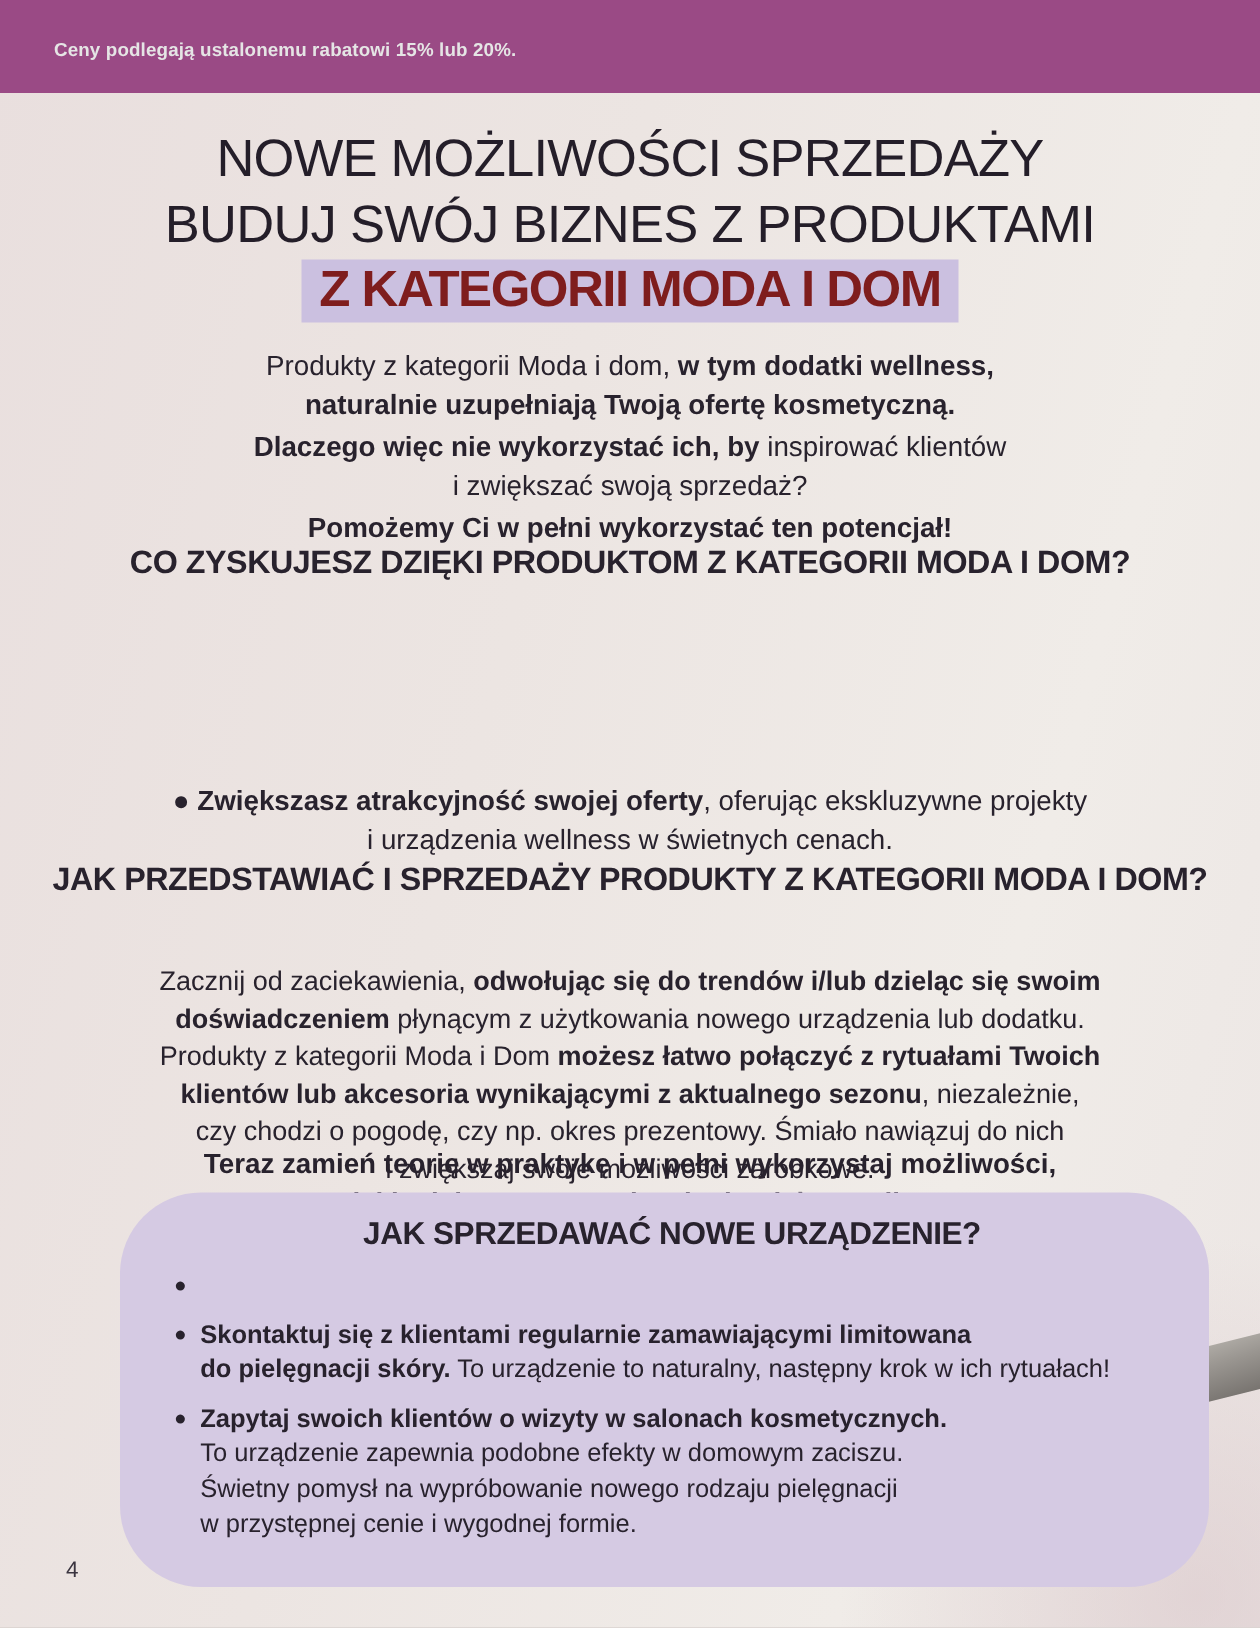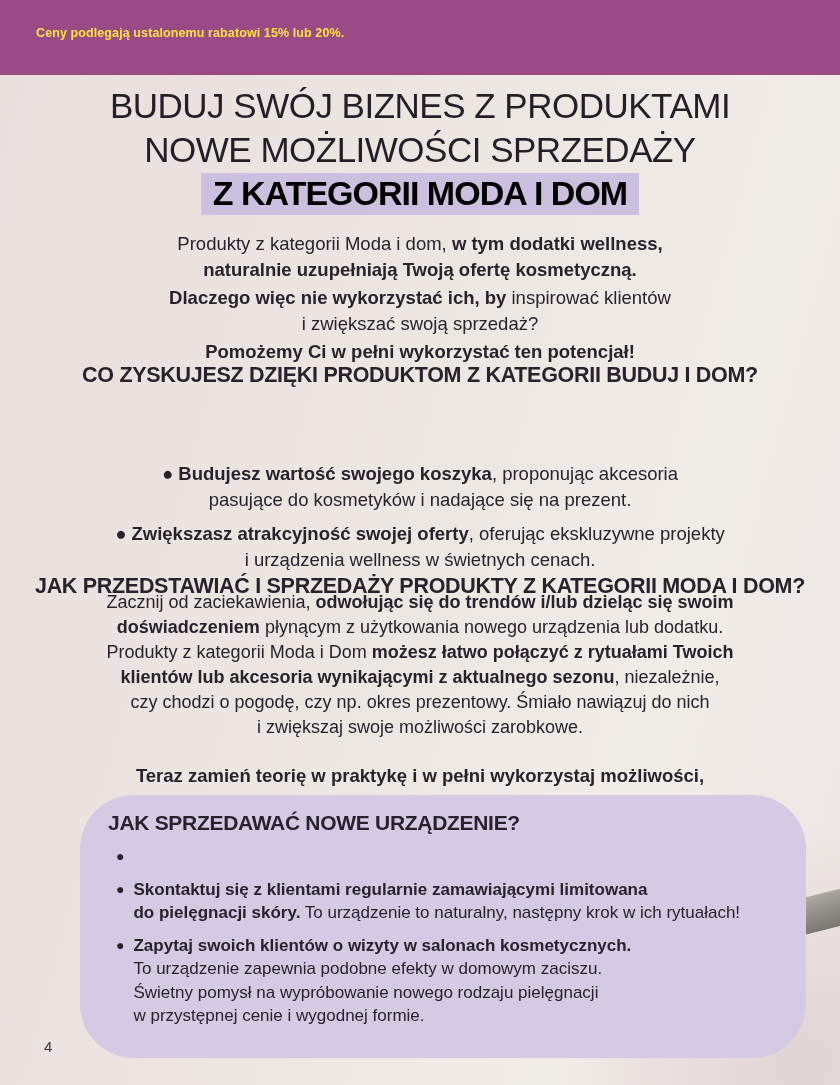--- a/index.html
+++ b/index.html
@@ -4,85 +4,83 @@
 <style>
   html,body { margin:0; padding:0; background:#d8d2cf; }
   .page {
     position:relative; width:840px; height:1085px; overflow:hidden;
     background:
       radial-gradient(circle at 95% 98%, rgba(216,196,200,.55) 0%, rgba(216,196,200,0) 18%),
       linear-gradient(105deg, #e9dfde 0%, #ece5e2 40%, #f0ece8 75%, #ece6e4 100%);
     font-family:"Liberation Sans", sans-serif; color:#28222d;
   }
   .topbar {
-    position:absolute; top:0; left:0; right:0; height:75px; box-sizing:border-box;
-    background:#9a4a85; color:#fde047; padding:26px 0 0 36px;
+    position:absolute; top:0; left:0; right:0; height:62px; box-sizing:border-box;
+    background:#9a4a85; color:#e5e5e5; padding:26px 0 0 36px;
     font-size:12.5px; font-weight:700; line-height:15px; letter-spacing:.1px;
   }
   .title { position:absolute; top:84px; left:0; width:840px; text-align:center; }
   .title .tline { font-size:35px; line-height:44px; font-weight:400; letter-spacing:-.5px; color:#241e29; }
   .title .hl {
     display:inline-block; margin-top:1px; padding:2px 12px 4px;
     font-size:34px; line-height:36px; font-weight:700; letter-spacing:-1px;
-    background:#cbc0e0; color:#000000;
+    background:#cbc0e0; color:#7f1d1d;
   }
   .blk { position:absolute; left:40px; width:760px; text-align:center;
          font-size:18.5px; line-height:26px; white-space:pre-wrap; }
   .b { font-weight:700; }
   .h { font-weight:700; font-size:21.5px; line-height:25px; letter-spacing:-.3px; }
   .longpara { font-size:18px; line-height:25px; }
   .closing { font-weight:700; }
   .gray-strip {
     position:absolute; top:903px; right:-28px; width:165px; height:36px;
     background:linear-gradient(175deg,#bcb8b2 0%, #9a9691 45%, #74706c 100%);
     transform:rotate(-14deg);
   }
   .device-box {
     position:absolute; top:795px; left:80px; width:726px; height:263px; box-sizing:border-box;
     background:#d5cae3; border-radius:54px; padding:16px 18px 0 28px;
   }
-  .device-box .boxh { margin:0 0 10px; text-align:left; font-size:21px; font-weight:700; letter-spacing:-.3px; }
+  .device-box .boxh { margin:0 0 10px; text-align:center; font-size:21px; font-weight:700; letter-spacing:-.3px; }
   .bbullet { display:flex; gap:9px; margin:0 0 9px; font-size:17px; line-height:23.5px; }
   .bbullet .dot { flex:0 0 auto; padding-left:8px; font-size:14px; line-height:23.5px; }
   .bbullet .btext { white-space:pre-wrap; }
   .pagenum { position:absolute; left:44px; top:1038px; font-size:15px; color:#3b3540; }
 </style>
 </head>
 <body>
 
 <div class="page">
 
   <header class="topbar">
     <div>Ceny podlegają ustalonemu rabatowi 15% lub 20%.</div>
   </header>
 
   <div class="title">
+    <div class="tline">NOWE MOŻLIWOŚCI SPRZEDAŻY</div>
     <div class="tline">BUDUJ SWÓJ BIZNES Z PRODUKTAMI</div>
-    <div class="tline">NOWE MOŻLIWOŚCI SPRZEDAŻY</div>
     <div>
       <span class="hl">Z KATEGORII MODA I DOM</span>
     </div>
   </div>
 
   <p class="blk" style="top:266px"><span class="b">Dlaczego więc nie wykorzystać ich, by </span><span>inspirować klientów
 i zwiększać swoją sprzedaż?</span></p>
   <p class="blk" style="top:212px"><span>Produkty z kategorii Moda i dom, </span><span class="b">w tym dodatki wellness,
 naturalnie uzupełniają Twoją ofertę kosmetyczną.</span></p>
   <p class="blk" style="top:320px"><span class="b">Pomożemy Ci w pełni wykorzystać ten potencjał!</span></p>
 
-  <h2 class="blk h" style="top:345px">CO ZYSKUJESZ DZIĘKI PRODUKTOM Z KATEGORII BUDUJ I DOM?</h2>
+  <h2 class="blk h" style="top:345px">CO ZYSKUJESZ DZIĘKI PRODUKTOM Z KATEGORII MODA I DOM?</h2>
 
-  <p class="blk" style="top:442px"><span class="b">● Budujesz wartość swojego koszyka</span><span>, proponując akcesoria
-pasujące do kosmetyków i nadające się na prezent.</span></p>
   <p class="blk" style="top:502px"><span class="b">● Zwiększasz atrakcyjność swojej oferty</span><span>, oferując ekskluzywne projekty
 i urządzenia wellness w świetnych cenach.</span></p>
 
   <h2 class="blk h" style="top:556px; left:20px; width:800px">JAK PRZEDSTAWIAĆ I SPRZEDAŻY PRODUKTY Z KATEGORII MODA I DOM?</h2>
 
-  <p class="blk longpara" style="top:572px"><span>Zacznij od zaciekawienia, </span><span class="b">odwołując się do trendów i/lub dzieląc się swoim
+  <p class="blk longpara" style="top:624px"><span>Zacznij od zaciekawienia, </span><span class="b">odwołując się do trendów i/lub dzieląc się swoim
 doświadczeniem</span><span> płynącym z użytkowania nowego urządzenia lub dodatku.
 Produkty z kategorii Moda i Dom </span><span class="b">możesz łatwo połączyć z rytuałami Twoich
 klientów lub akcesoria wynikającymi z aktualnego sezonu</span><span>, niezależnie,
 czy chodzi o pogodę, czy np. okres prezentowy. Śmiało nawiązuj do nich
 i zwiększaj swoje możliwości zarobkowe.</span></p>
   <p class="blk closing" style="top:744px"><span class="b">Teraz zamień teorię w praktykę i w pełni wykorzystaj możliwości,
 jakie daje nowe urządzenie do pielęgnacji.</span></p>
 
   <div class="gray-strip"></div>
 

